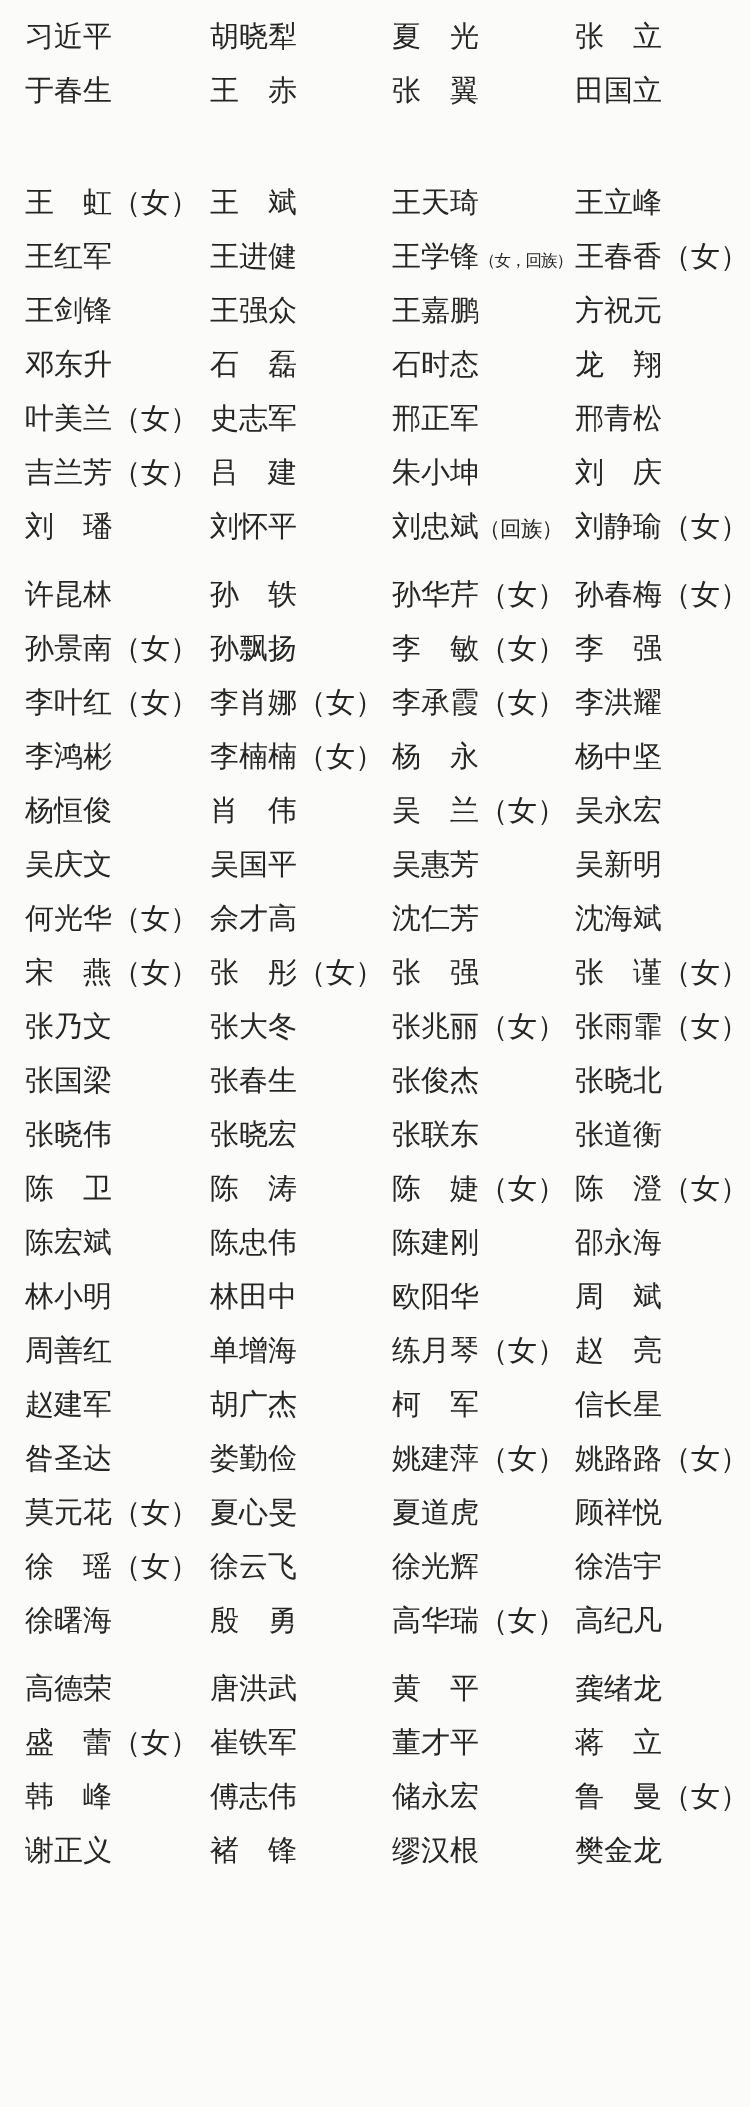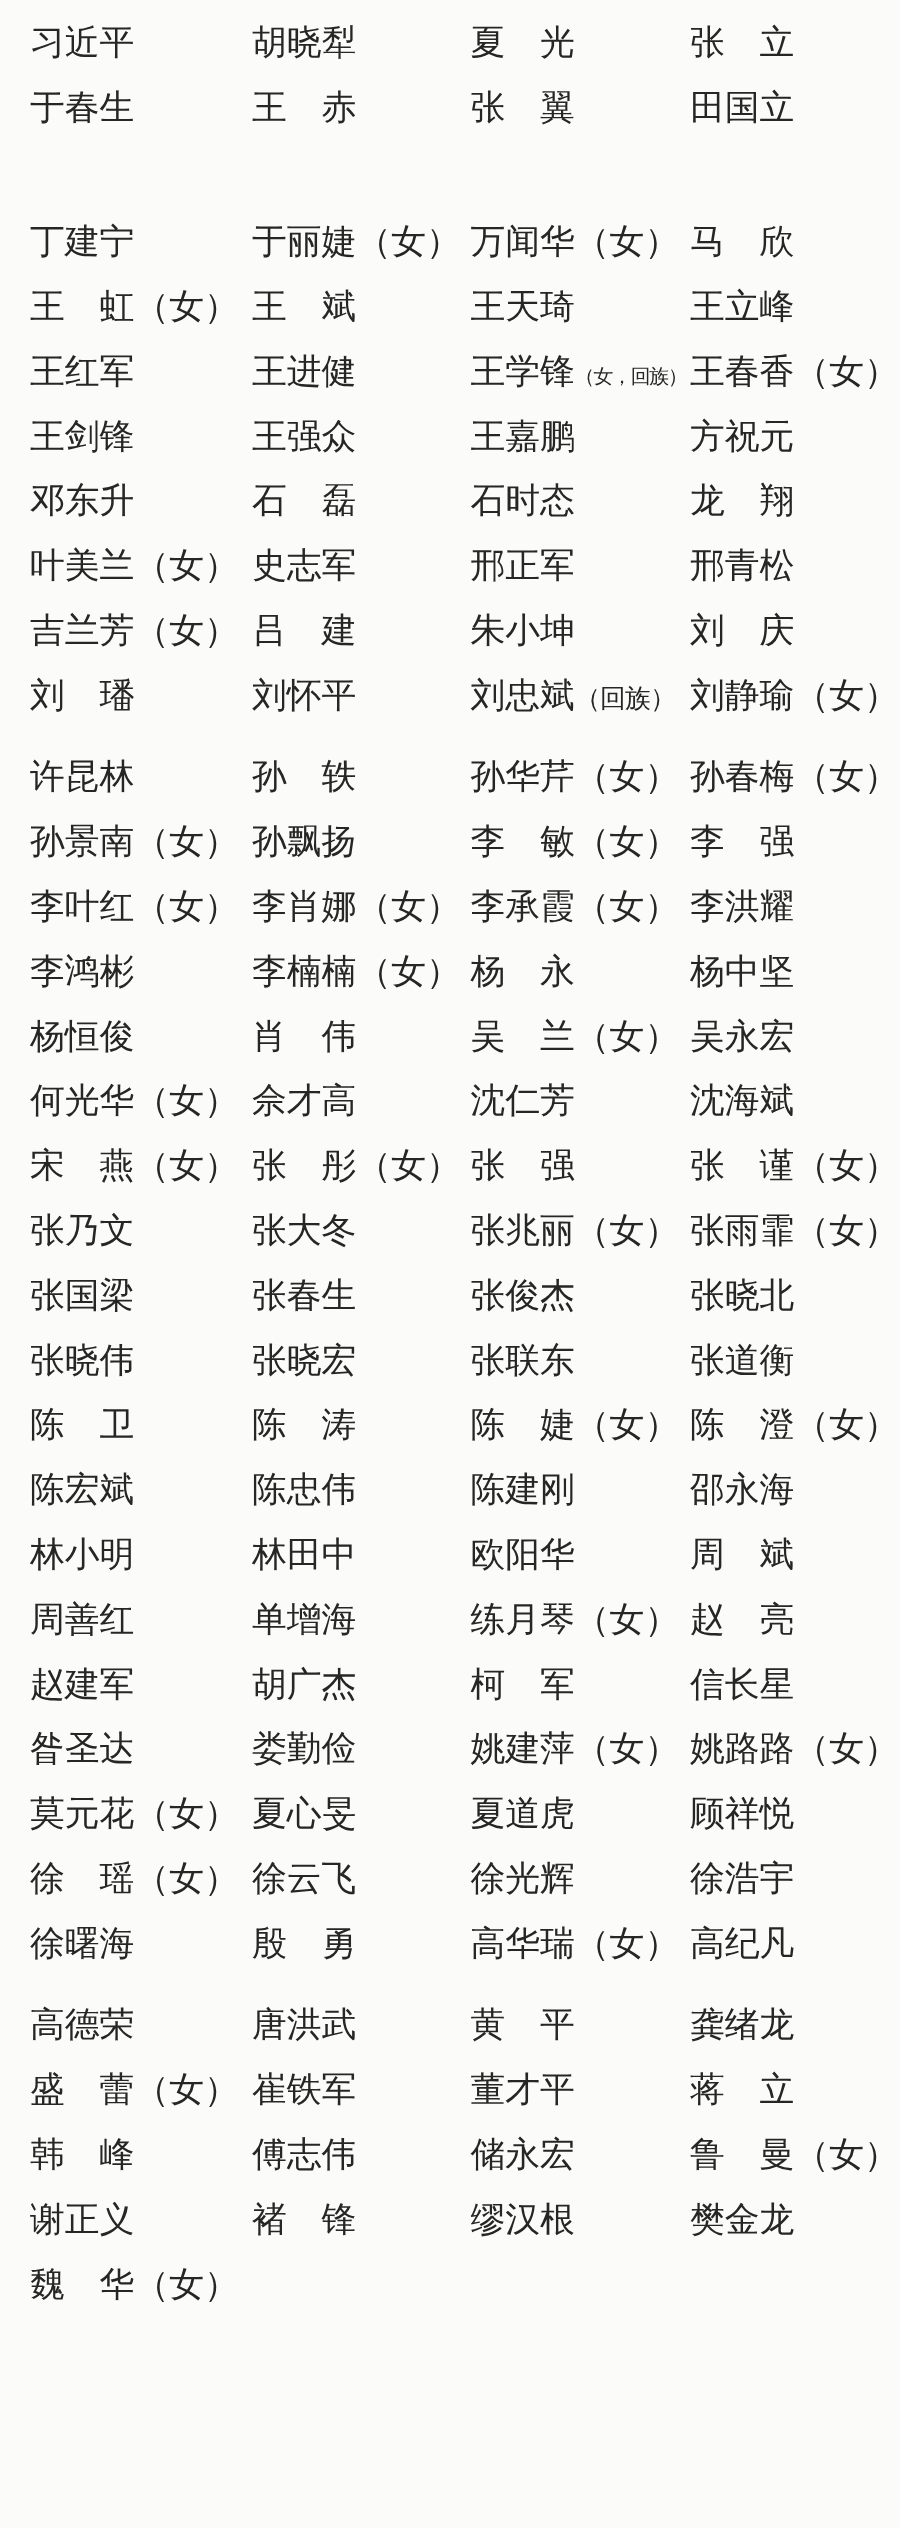--- a/index.html
+++ b/index.html
@@ -57,26 +57,20 @@
         </div>
         <div class="name-row">
           <span class="name-cell">于春生</span>
           <span class="name-cell">王　赤</span>
           <span class="name-cell">张　翼</span>
           <span class="name-cell">田国立</span>
         </div>
       </div>
       <div class="name-section">
         <div class="name-row">
-          <span class="name-cell">丁建宁</span>
-          <span class="name-cell">于丽婕（女）</span>
-          <span class="name-cell">万闻华（女）</span>
-          <span class="name-cell">马　欣</span>
-        </div>
-        <div class="name-row">
           <span class="name-cell">王　虹（女）</span>
           <span class="name-cell">王　斌</span>
           <span class="name-cell">王天琦</span>
           <span class="name-cell">王立峰</span>
         </div>
         <div class="name-row">
           <span class="name-cell">王红军</span>
           <span class="name-cell">王进健</span>
           <span class="name-cell"><span>王学锋</span><span class="note-xs">（女，回族）</span></span>
           <span class="name-cell">王春香（女）</span>
@@ -137,20 +131,26 @@
           <span class="name-cell">杨　永</span>
           <span class="name-cell">杨中坚</span>
         </div>
         <div class="name-row">
           <span class="name-cell">杨恒俊</span>
           <span class="name-cell">肖　伟</span>
           <span class="name-cell">吴　兰（女）</span>
           <span class="name-cell">吴永宏</span>
         </div>
         <div class="name-row">
+          <span class="name-cell">吴庆文</span>
+          <span class="name-cell">吴国平</span>
+          <span class="name-cell">吴惠芳</span>
+          <span class="name-cell">吴新明</span>
+        </div>
+        <div class="name-row">
           <span class="name-cell">何光华（女）</span>
           <span class="name-cell">佘才高</span>
           <span class="name-cell">沈仁芳</span>
           <span class="name-cell">沈海斌</span>
         </div>
         <div class="name-row">
           <span class="name-cell">宋　燕（女）</span>
           <span class="name-cell">张　彤（女）</span>
           <span class="name-cell">张　强</span>
           <span class="name-cell">张　谨（女）</span>
@@ -246,18 +246,15 @@
           <span class="name-cell">傅志伟</span>
           <span class="name-cell">储永宏</span>
           <span class="name-cell">鲁　曼（女）</span>
         </div>
         <div class="name-row">
           <span class="name-cell">谢正义</span>
           <span class="name-cell">褚　锋</span>
           <span class="name-cell">缪汉根</span>
           <span class="name-cell">樊金龙</span>
         </div>
-        <div class="name-row">
-          <span class="name-cell">魏　华（女）</span>
-        </div>
       </div>
     </div>
 </div>
 
 </body></html>

